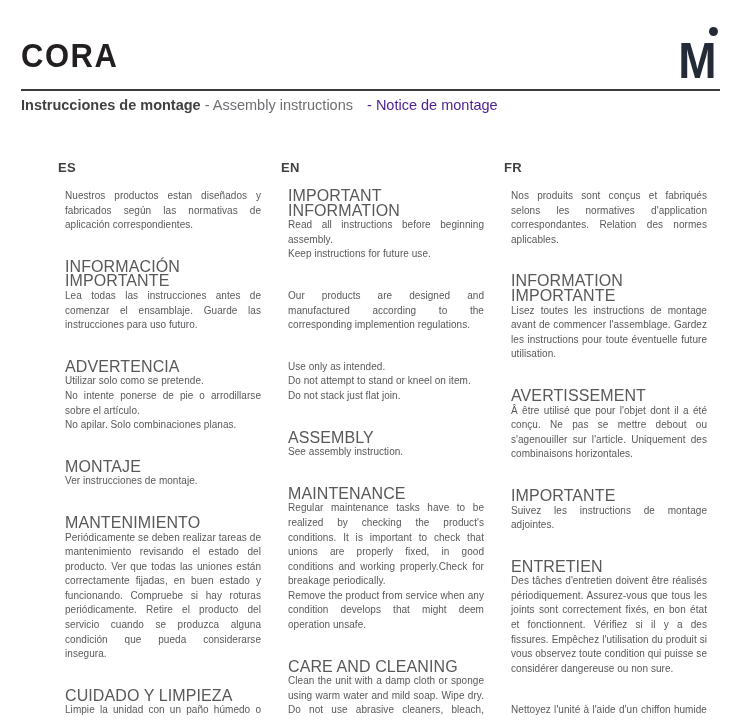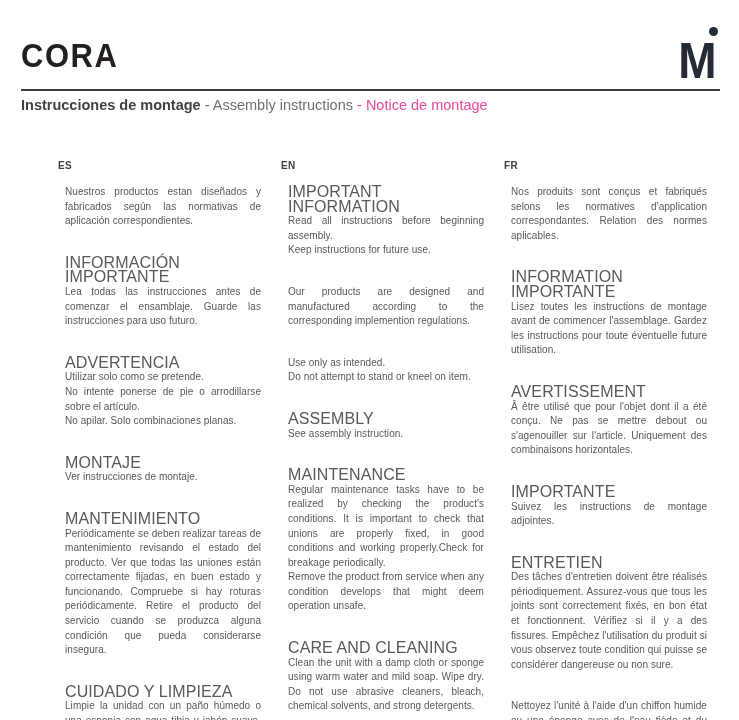--- a/index.html
+++ b/index.html
@@ -27,27 +27,27 @@
   }
   .rule{
     position:absolute;left:21px;right:19px;top:89px;height:0;
     border-top:2px solid #3a3a3c;
   }
   .subtitle{
     position:absolute;left:21px;top:97px;font-size:14.5px;white-space:nowrap;
   }
   .seg-bold{font-weight:700;color:#414042;}
   .seg-mid{color:#6d6e71;}
-  .seg-light{color:#ec4899;}
+  .seg-light{color:#4c1d95;margin-left:10px;}
   .cols{
     position:absolute;left:65px;top:160px;display:flex;gap:27px;
   }
   .col{width:196px;}
   .col-label{
-    font-size:10px;font-weight:700;color:#404042;letter-spacing:0.3px;
+    font-size:13px;font-weight:700;color:#404042;letter-spacing:0.3px;
     margin-left:-7px;margin-bottom:14px;
   }
   .section{margin-bottom:27px;}
   .section:last-child{margin-bottom:0;}
   .sec-heading{
     font-size:16px;color:#57585a;line-height:14.6px;letter-spacing:0.1px;
   }
   .para{
     font-size:10px;color:#57585a;line-height:14.6px;text-align:justify;
     letter-spacing:0.05px;
@@ -106,20 +106,21 @@
         <div class="sec-heading">IMPORTANT INFORMATION</div>
         <div class="para">Read all instructions before beginning assembly.</div>
         <div class="para">Keep instructions for future use.</div>
       </div>
       <div class="section">
         <div class="para">Our products are designed and manufactured according to the corresponding implemention regulations.</div>
       </div>
       <div class="section">
         <div class="para">Use only as intended.</div>
         <div class="para">Do not attempt to stand or kneel on item.</div>
+        <div class="para">Do not stack just flat join.</div>
       </div>
       <div class="section">
         <div class="sec-heading">ASSEMBLY</div>
         <div class="para">See assembly instruction.</div>
       </div>
       <div class="section">
         <div class="sec-heading">MAINTENANCE</div>
         <div class="para">Regular maintenance tasks have to be realized by checking the product's conditions. It is important to check that unions are properly fixed, in good conditions and working properly.Check for breakage periodically.</div>
         <div class="para">Remove the product from service when any condition develops that might deem operation unsafe.</div>
       </div>

